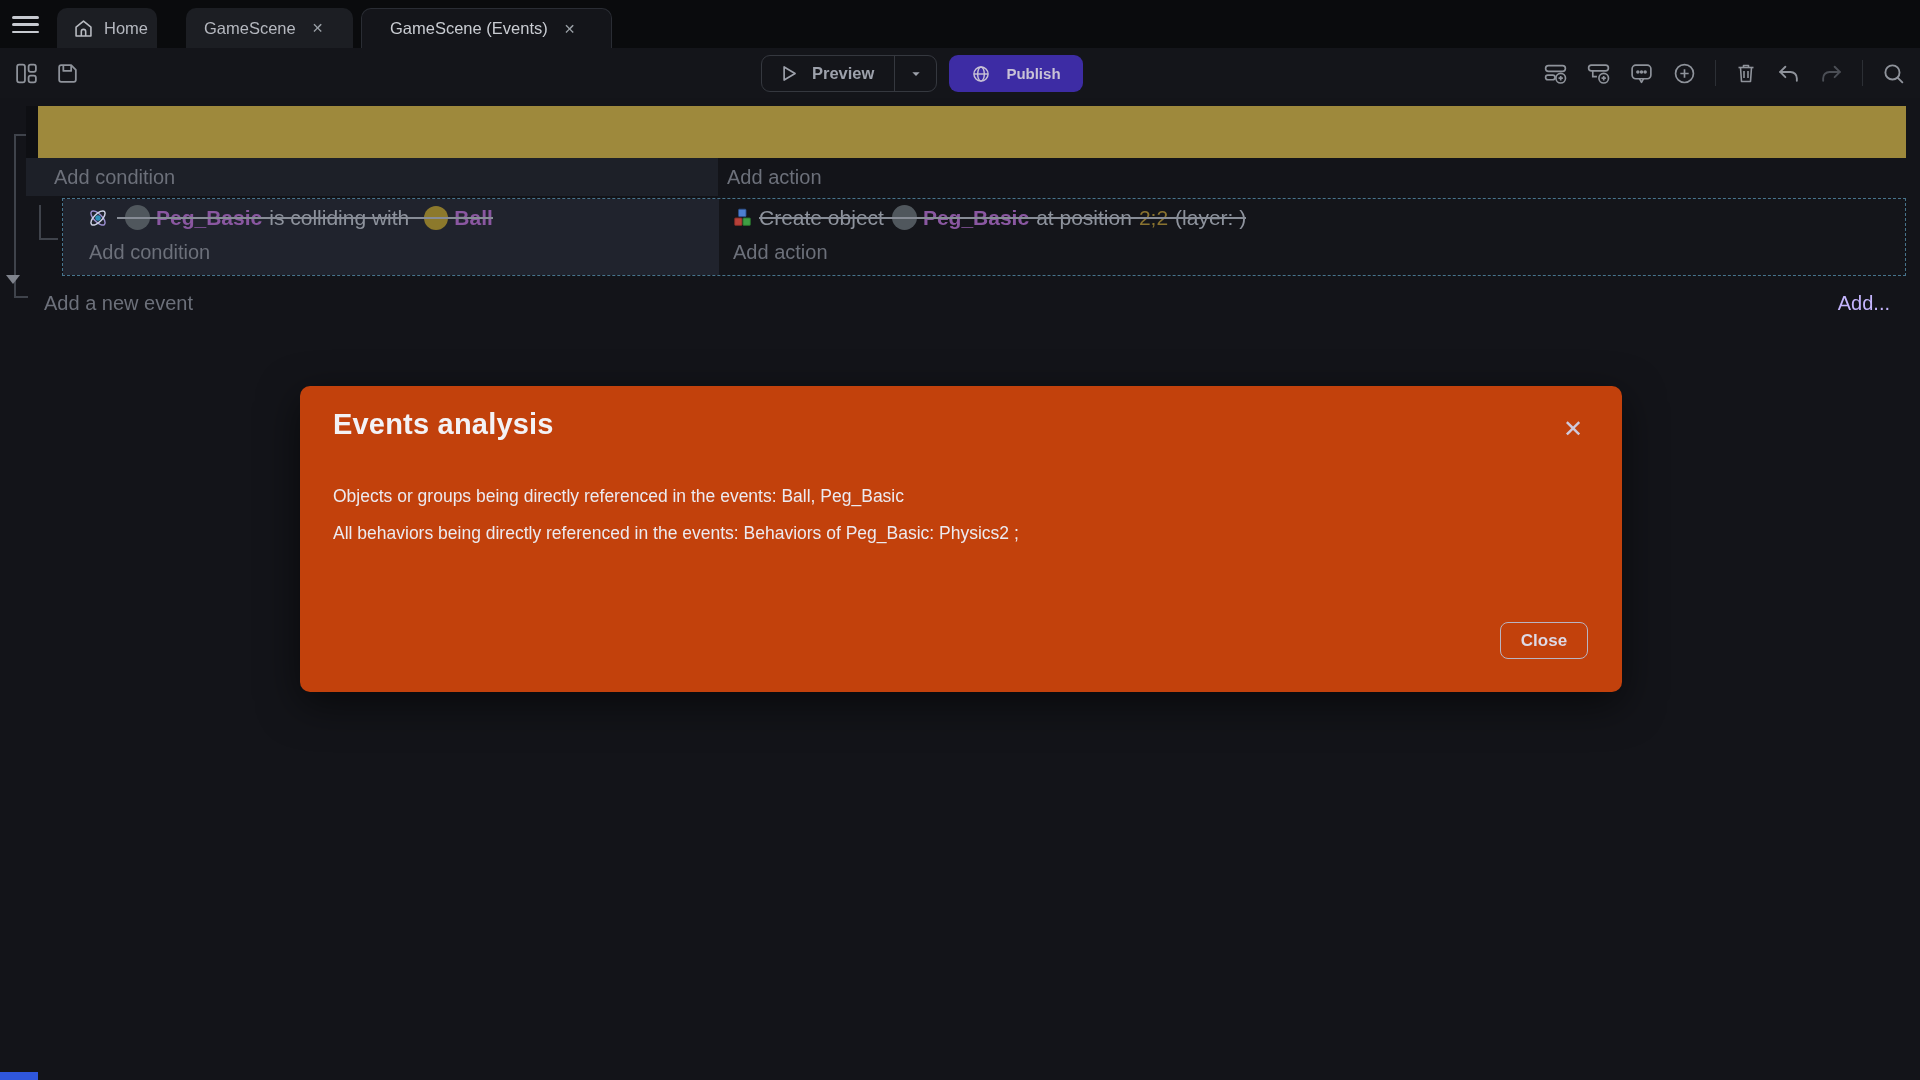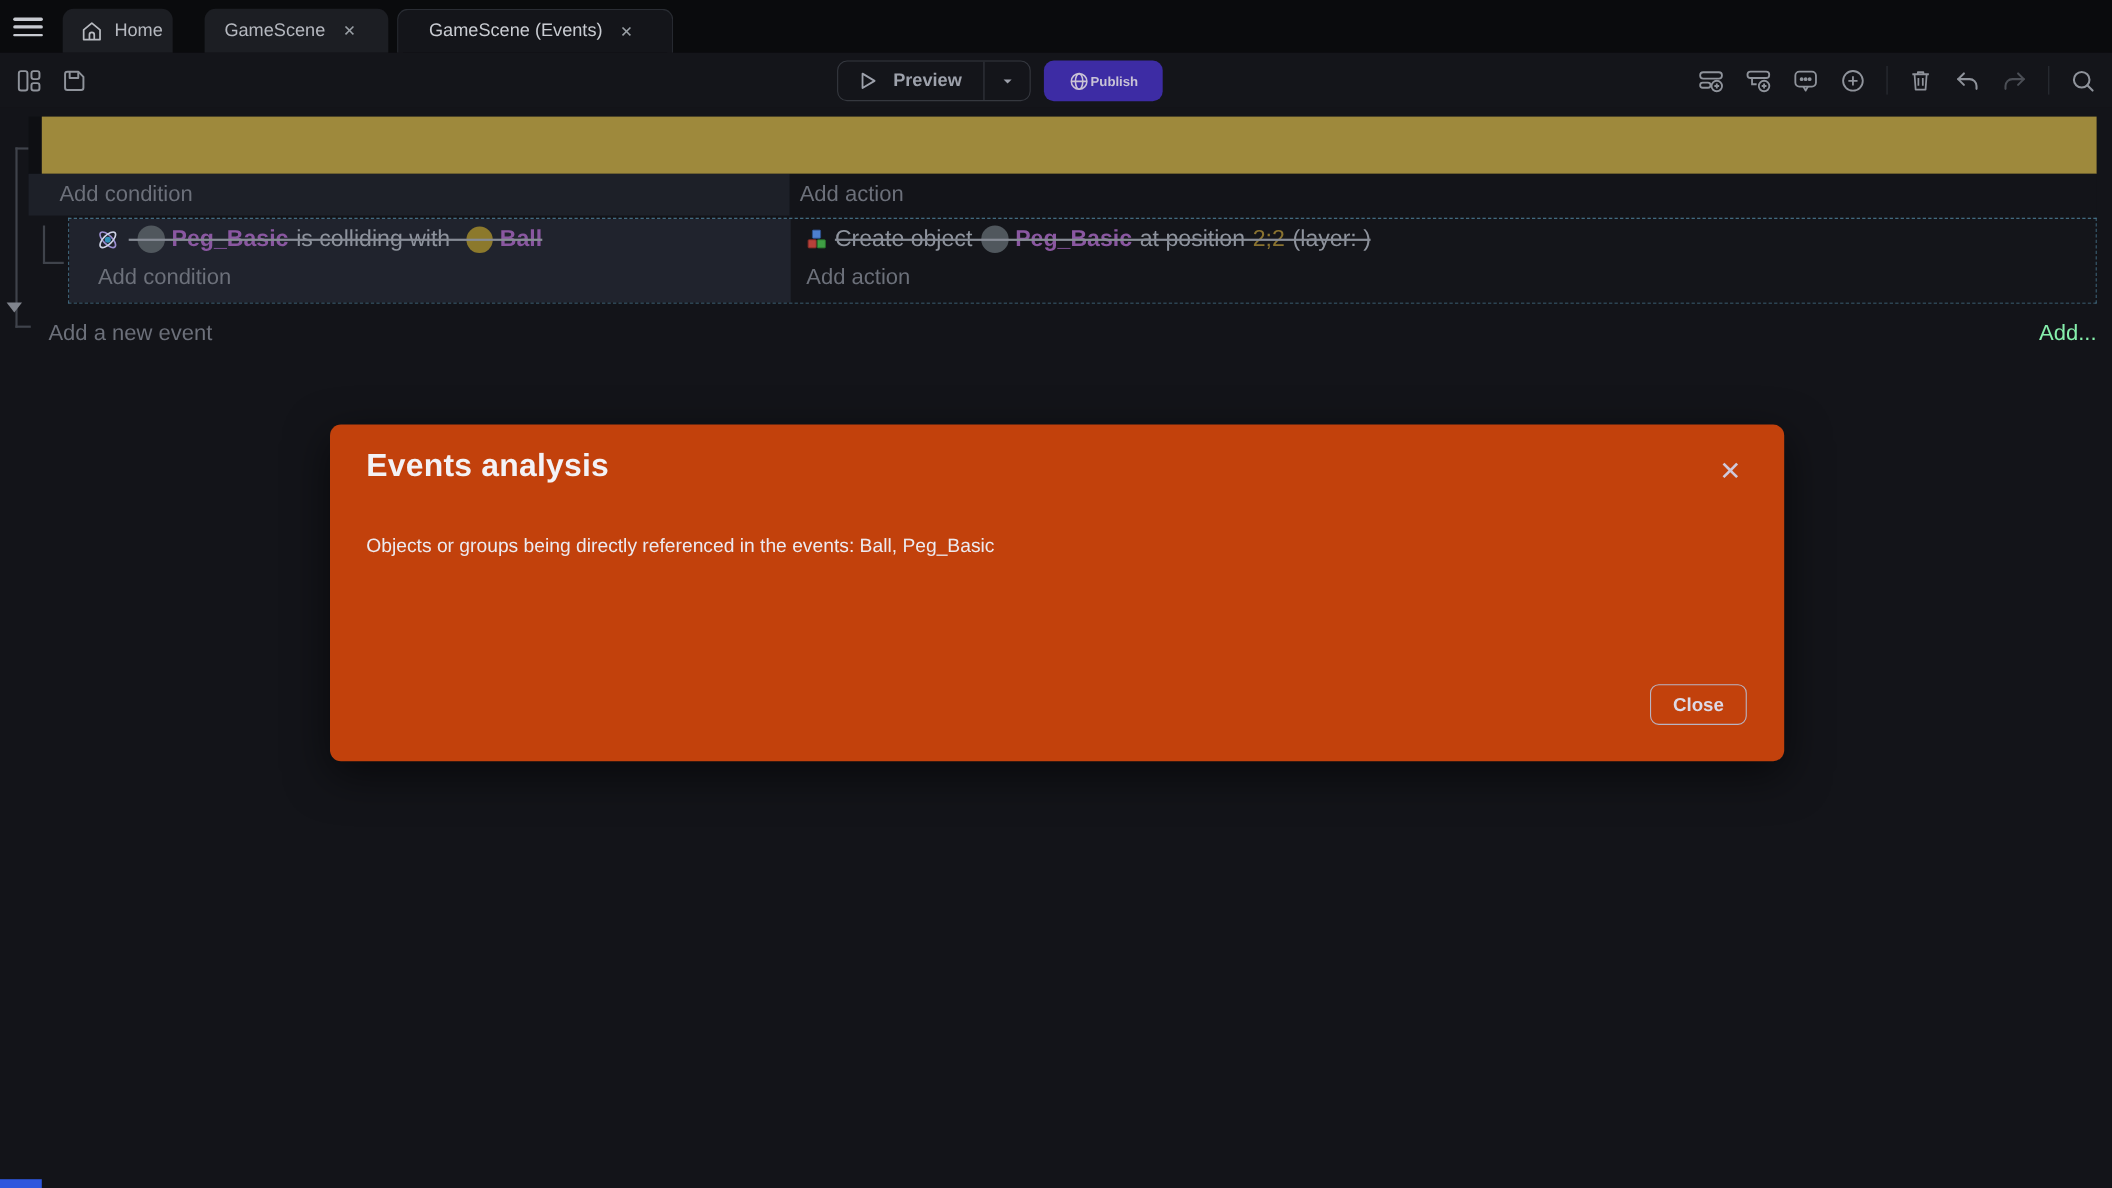--- a/index.html
+++ b/index.html
@@ -18,22 +18,22 @@
 
   
   .toolbar { position:absolute; left:0; top:48px; width:1920px; height:50px; background:#14151a; }
   .icon-btn { background:none; border:none; color:#8f939b; cursor:pointer; display:flex; align-items:center; justify-content:center; padding:0; }
   .icon-btn.disabled { color:#4b4e55; }
   .tb-left { position:absolute; left:14px; top:0; height:50px; display:flex; align-items:center; gap:16px; }
   .tb-center { position:absolute; left:761px; top:7px; display:flex; align-items:center; }
   .preview-btn { display:flex; align-items:center; height:37px; border:1px solid #35383f; border-radius:9px; color:#9da1ab; overflow:hidden; }
   .preview-main { display:flex; align-items:center; gap:13px; padding:0 20px 0 16px; height:100%; background:none; border:none; color:inherit; cursor:pointer; font-size:16.5px; font-weight:bold; }
   .preview-caret { width:42px; height:100%; border:none; border-left:1px solid #35383f; background:none; color:inherit; cursor:pointer; display:flex; align-items:center; justify-content:center; }
-  .publish-btn { margin-left:12px; height:37px; padding:0 22px; display:flex; align-items:center; gap:0; background:#3d2ca4; border:none;
-                 border-radius:9px; color:#c9c3d6; font-size:12px; font-weight:bold; cursor:pointer; }
+  .publish-btn { margin-left:12px; height:37px; padding:0 22px; display:flex; align-items:center; gap:15px; background:#3d2ca4; border:none;
+                 border-radius:9px; color:#c9c3d6; font-size:15px; font-weight:bold; cursor:pointer; }
   .tb-right { position:absolute; right:14px; top:0; height:50px; display:flex; align-items:center; gap:18px; }
   .tb-div { width:1px; height:26px; background:#2c2f35; }
 
   
   .sheet { position:absolute; left:0; top:98px; width:1920px; height:982px; }
   .tree-line { position:absolute; background:#3f434b; }
   .collapse-arrow { position:absolute; left:6px; top:177px; width:0; height:0;
                     border-left:7px solid transparent; border-right:7px solid transparent; border-top:9px solid #80848d; cursor:pointer; }
   .comment-handle { position:absolute; left:26px; top:8px; width:12px; height:52px; background:#0e0f13; }
   .comment-row { position:absolute; left:38px; top:8px; width:1868px; height:52px; background:#9e893c; cursor:pointer; }
@@ -56,21 +56,21 @@
   .dot { display:inline-block; border-radius:50%; }
   .dot-gray { width:25px; height:25px; background:#50575d; margin:0 6px 0 8px; }
   .dot-yellow { width:24px; height:24px; background:#8c792c; margin:0 6px 0 8px; }
   .gap-l { margin-left:7px; } .gap-r { margin-right:7px; }
   .sub-cond .ev-line { left:24px; top:6px; }
   .sub-cond .placeholder { position:absolute; left:26px; top:42px; }
   .sub-act .ev-line { left:13px; top:6px; }
   .sub-act .placeholder { position:absolute; left:14px; top:42px; }
 
   .add-new-event { position:absolute; left:44px; top:194px; font-size:20px; color:#6c707a; cursor:pointer; background:none; border:none; }
-  .add-more { position:absolute; right:14px; top:194px; font-size:20px; color:#86efac; cursor:pointer; background:none; border:none; }
+  .add-more { position:absolute; right:30px; top:194px; font-size:20px; color:#c4b5fd; cursor:pointer; background:none; border:none; }
 
   
   .dialog { position:absolute; left:300px; top:386px; width:1322px; height:306px; background:#c2410c; border-radius:10px;
             box-shadow:0 12px 40px rgba(0,0,0,0.55); }
   .dialog-title { position:absolute; left:33px; top:22px; font-size:29px; font-weight:bold; color:#f3f2f6; letter-spacing:0.2px; }
   .dialog-x { position:absolute; right:32px; top:26px; width:34px; height:34px; background:none; border:none; color:#cfc9dc;
               font-size:24px; line-height:34px; cursor:pointer; }
   .dialog-body { position:absolute; left:33px; top:92px; font-size:17.5px; color:#eceaf0; line-height:36.5px; }
   .close-btn { position:absolute; right:34px; bottom:33px; width:88px; height:37px; background:none; border:1px solid #b9b4c3;
                border-radius:8px; color:#ddd9e6; font-size:17px; font-weight:bold; font-family:"Liberation Sans",sans-serif; cursor:pointer; }
@@ -285,17 +285,18 @@
 
   <button class="add-new-event">Add a new event</button>
   <button class="add-more">Add...</button>
 </div>
 
 <div class="dialog">
   <div class="dialog-title">Events analysis</div>
   <button class="dialog-x">✕</button>
   <div class="dialog-body">
     <div>Objects or groups being directly referenced in the events: Ball, Peg_Basic</div>
+    <div>All behaviors being directly referenced in the events: Behaviors of Peg_Basic: Physics2 ;</div>
   </div>
   <button class="close-btn">Close</button>
 </div>
 
 <div class="corner-accent"></div>
 
 </body></html>

